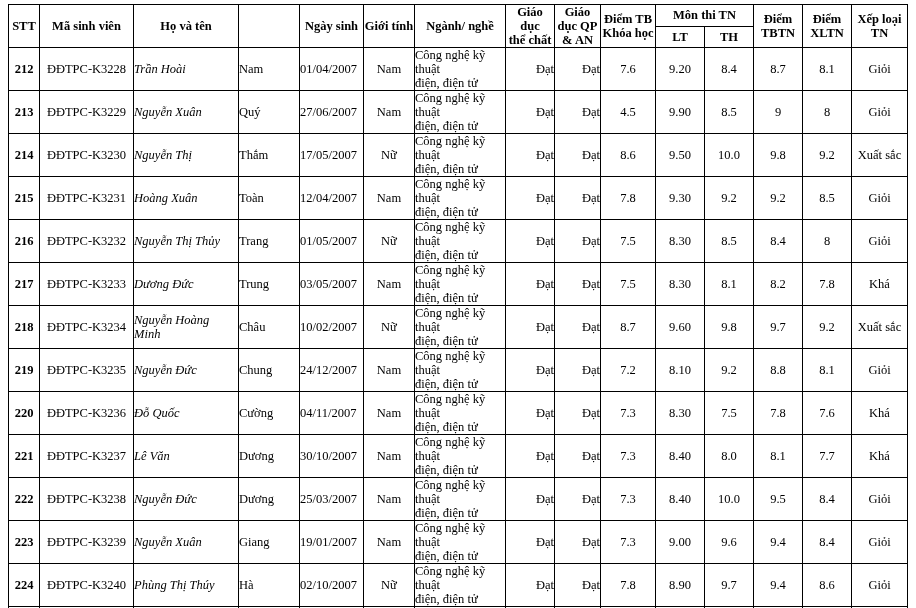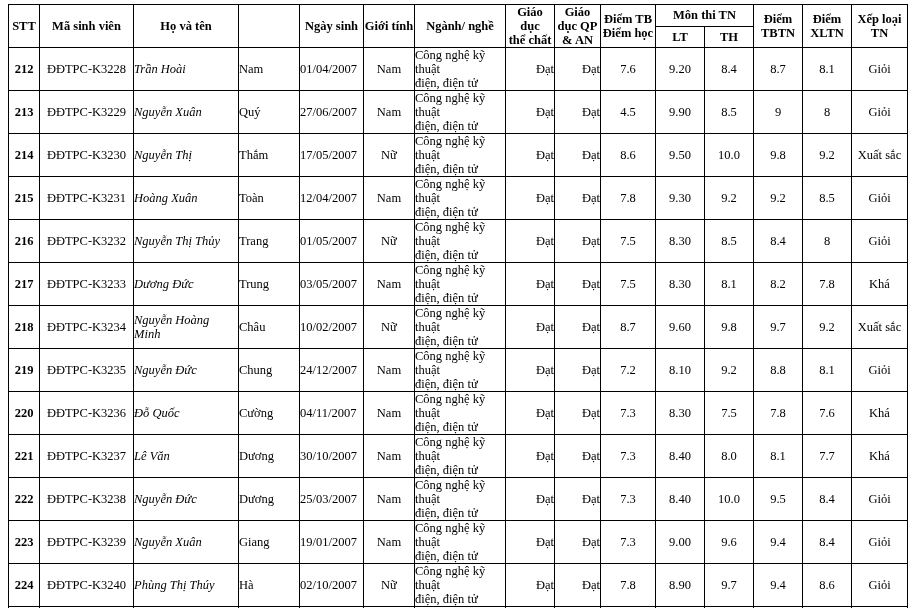--- a/index.html
+++ b/index.html
@@ -152,21 +152,21 @@
           <span class="hdr-2line">Giáo dục</span>
           <span class="hdr-2line">thể chất</span>
         </th>
         <th class="h-gdqp" rowspan="2">
           <span class="hdr-2line">Giáo</span>
           <span class="hdr-2line">dục QP</span>
           <span class="hdr-2line">&amp; AN</span>
         </th>
         <th class="h-tbkh" rowspan="2">
           <span class="hdr-2line">Điểm TB</span>
-          <span class="hdr-2line">Điểm học</span>
+          <span class="hdr-2line">Khóa học</span>
         </th>
         <th colspan="2" class="sub-head">Môn thi TN</th>
         <th class="h-tbtn" rowspan="2">
           <span class="hdr-2line">Điểm</span>
           <span class="hdr-2line">TBTN</span>
         </th>
         <th class="h-xltn" rowspan="2">
           <span class="hdr-2line">Điểm</span>
           <span class="hdr-2line">XLTN</span>
         </th>

